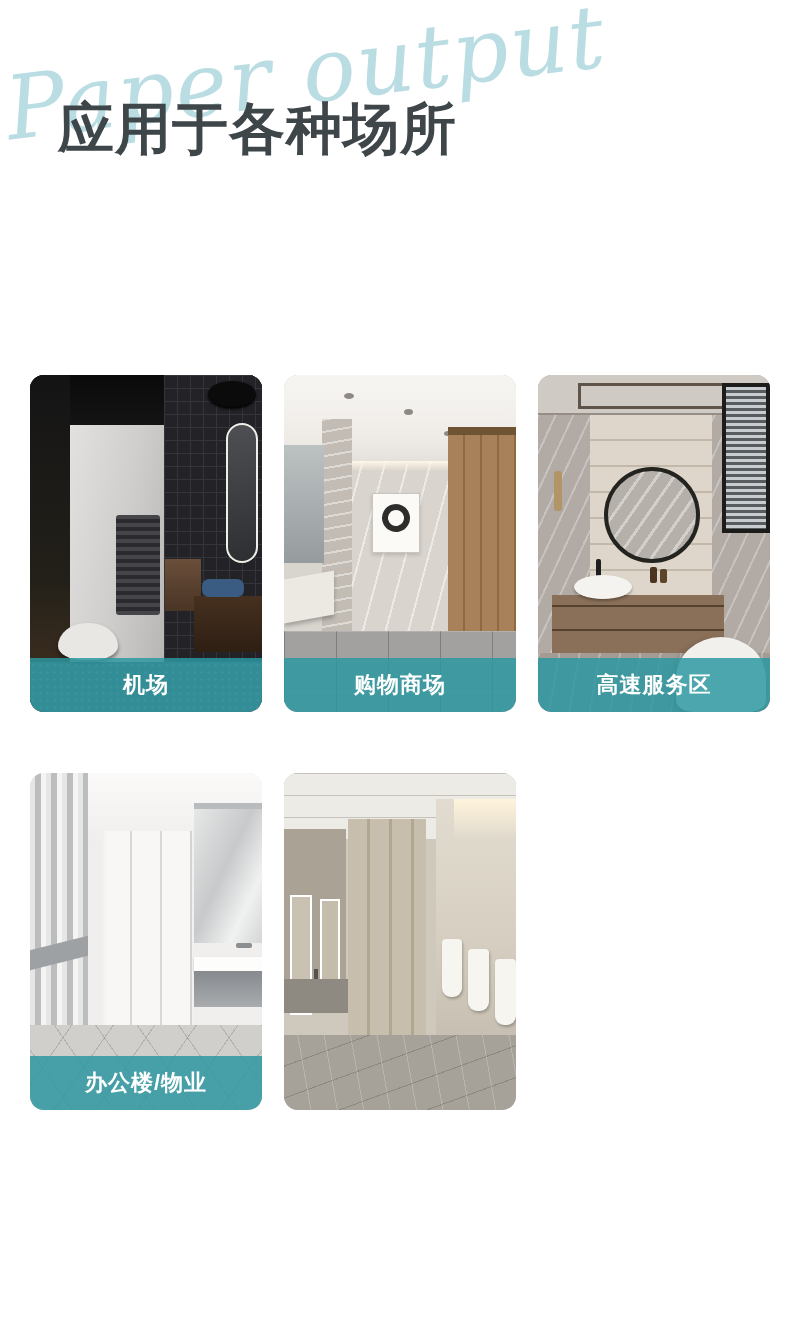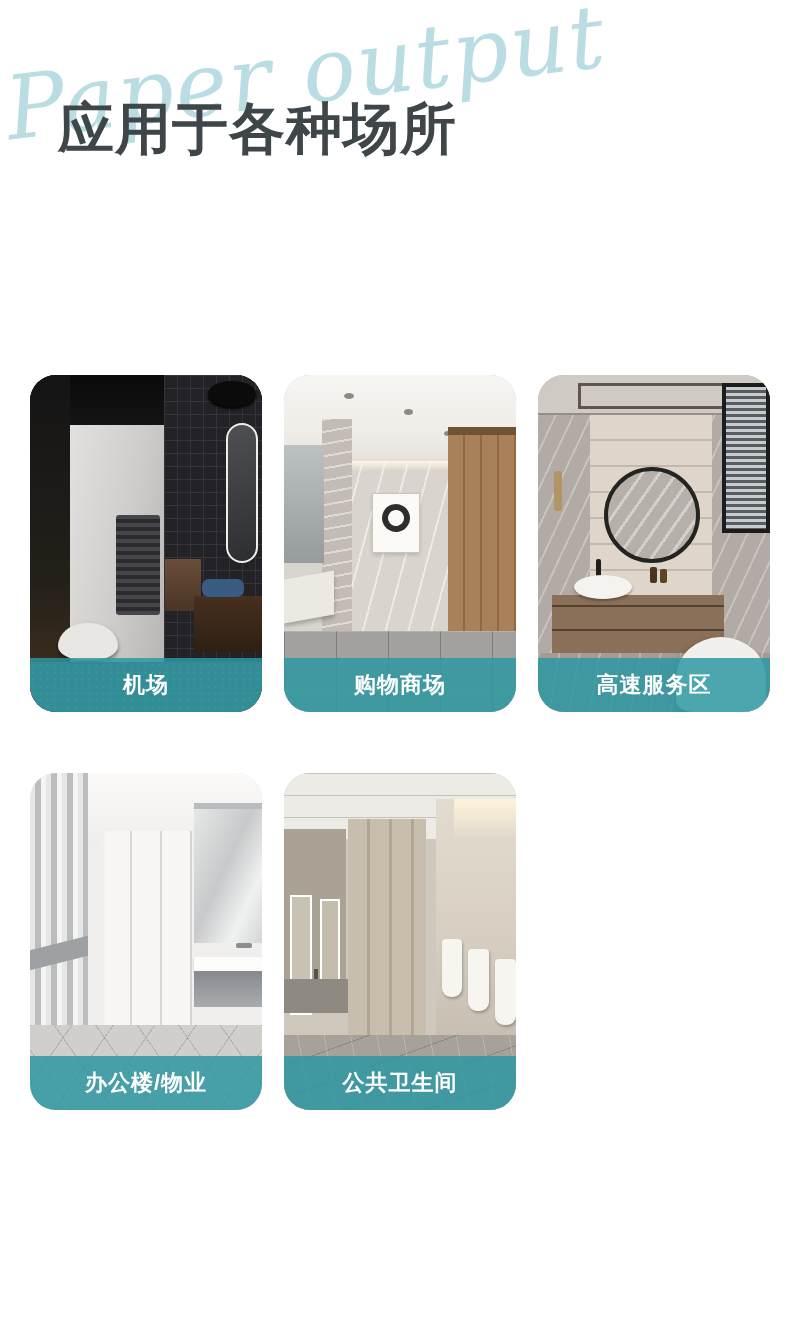--- a/index.html
+++ b/index.html
@@ -26,21 +26,21 @@
   }
 
   
   .grid {
     position:absolute; left:30px; top:375px; width:740px;
     display:grid; grid-template-columns:repeat(3,232px);
     column-gap:22px; row-gap:61px; z-index:2;
   }
   .card {
     position:relative; width:232px; height:337px;
-    border-radius:26px; overflow:hidden; background:#ddd;
+    border-radius:14px; overflow:hidden; background:#ddd;
   }
   .photo { position:absolute; inset:0; }
   .photo > div { position:absolute; }
   .banner {
     position:absolute; left:0; right:0; bottom:0; height:54px;
     background:rgba(44,151,161,0.84);
     color:#ffffff; font-size:22px; font-weight:700; letter-spacing:1px;
     display:flex; align-items:center; justify-content:center; z-index:5;
   }
 
@@ -271,19 +271,16 @@
           <div class="s6-led2"></div>
         </div>
         <div class="s6-tap"></div>
         <div class="s6-counter"></div>
         <div class="s6-stalls"></div>
         <div class="s6-u1"></div>
         <div class="s6-u2"></div>
         <div class="s6-u3"></div>
         <div class="s6-floor"></div>
       </div>
-      <div class="banner">
-        <span>公共卫生间</span>
-      </div>
     </div>
 
   </div>
 </div>
 
 </body></html>

